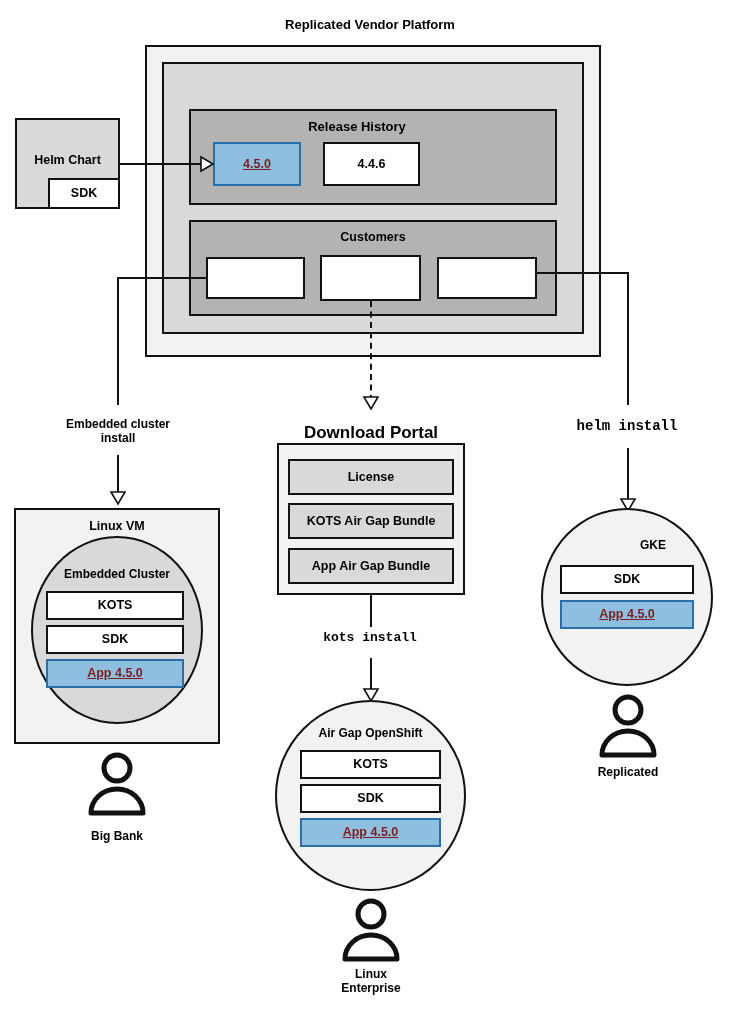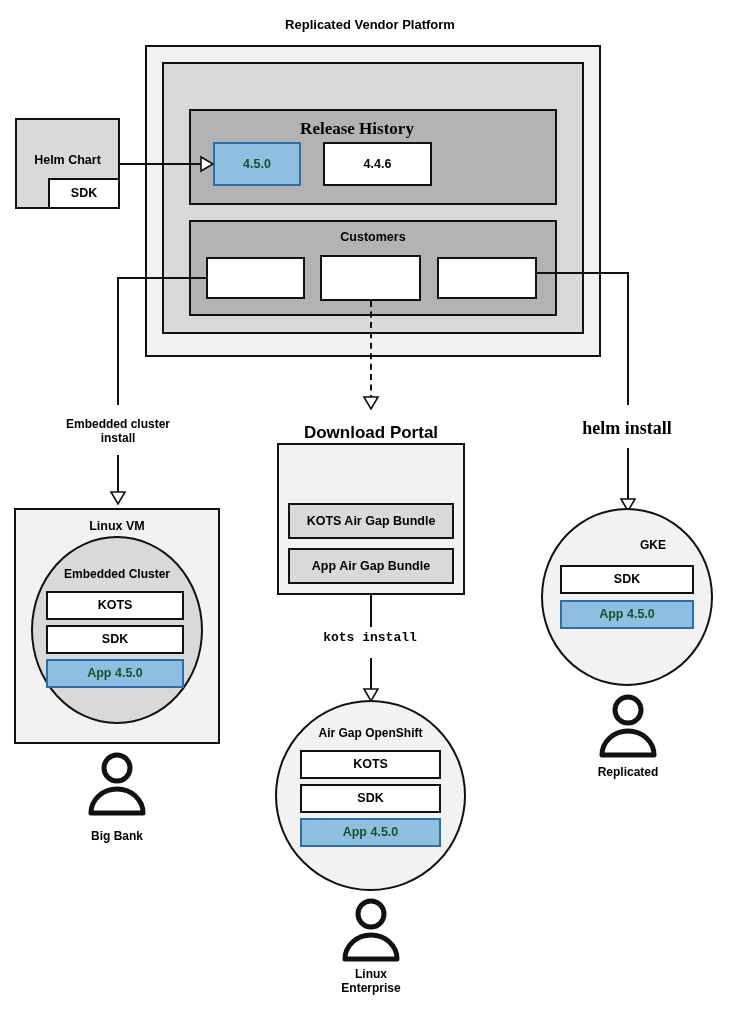--- a/index.html
+++ b/index.html
@@ -47,21 +47,21 @@
   .panel {
     position: absolute;
     box-sizing: border-box;
     border: 2px solid #111111;
   }
 
   .fill-l1 { background: #f2f2f2; }
   .fill-l2 { background: #d9d9d9; }
   .fill-l3 { background: #b3b3b3; }
   .fill-white { background: #ffffff; }
-  .fill-blue { background: #8fbfe0; border-color: #2b6fa8; color: #14532d; }
+  .fill-blue { background: #8fbfe0; border-color: #2b6fa8; color: #7f1d1d; text-decoration: underline; }
 
   
   .ln {
     position: absolute;
     background: #111111;
   }
   .lnv { width: 2px; }
   .lnh { height: 2px; }
   .dash-v {
     position: absolute;
@@ -86,26 +86,26 @@
 
 <div id="canvas">
 
   <div class="lbl" style="left:185px; top:17px; width:370px; font-size:13px;">Replicated Vendor Platform</div>
 
   <div class="panel fill-l1" style="left:145px; top:45px; width:456px; height:312px;"></div>
 
   <div class="panel fill-l2" style="left:162px; top:62px; width:422px; height:272px;"></div>
 
   <div class="panel fill-l3" style="left:189px; top:109px; width:368px; height:96px;"></div>
-  <div class="lbl" style="left:189px; top:119px; width:336px; font-size:17px;font-family:Liberation Serif, serif;">Release History</div>
+  <div class="lbl" style="left:189px; top:119px; width:336px; font-size:13px;">Release History</div>
 
   <div class="box fill-blue" style="left:213px; top:142px; width:88px; height:44px; font-size:12.5px;">
     <span>4.5.0</span>
   </div>
-  <div class="box fill-white" style="left:323px; top:142px; width:109px; height:44px; font-size:12.5px;">
+  <div class="box fill-white" style="left:323px; top:142px; width:97px; height:44px; font-size:12.5px;">
     <span>4.4.6</span>
   </div>
 
   <div class="panel fill-l3" style="left:189px; top:220px; width:368px; height:96px;"></div>
   <div class="lbl" style="left:189px; top:230px; width:368px; font-size:12.5px;">Customers</div>
 
   <div class="box fill-white" style="left:206px; top:257px; width:99px; height:42px; font-size:12.5px;">
     <span></span>
   </div>
   <div class="box fill-white" style="left:320px; top:255px; width:101px; height:46px; font-size:12.5px;">
@@ -139,31 +139,34 @@
   </svg>
 
   <div class="dash-v" style="left:370px; top:301px; height:100px;"></div>
   <svg class="arrow" style="left:363px; top:396px;" width="16" height="16" viewBox="0 0 16 16">
     <path d="M1 1 L8 13 L15 1 Z" fill="#ffffff" stroke="#111111" stroke-width="1.6" stroke-linejoin="miter"></path>
   </svg>
 
   <div class="ln lnh" style="left:537px; top:272px; width:92px;"></div>
   <div class="ln lnv" style="left:627px; top:272px; height:133px;"></div>
 
-  <div class="lbl mono" style="left:547px; top:418px; width:160px; font-size:18px;font-family:Liberation Serif, serif;">helm install</div>
+  <div class="lbl mono" style="left:547px; top:418px; width:160px; font-size:14px;">helm install</div>
 
   <div class="ln lnv" style="left:627px; top:448px; height:58px;"></div>
   <svg class="arrow" style="left:620px; top:498px;" width="16" height="16" viewBox="0 0 16 16">
     <path d="M1 1 L8 13 L15 1 Z" fill="#ffffff" stroke="#111111" stroke-width="1.6" stroke-linejoin="miter"></path>
   </svg>
 
   <div class="lbl" style="left:281px; top:423px; width:180px; font-size:17px;">Download Portal</div>
 
   <div class="panel fill-l1" style="left:277px; top:443px; width:188px; height:152px;"></div>
 
+  <div class="box fill-l2" style="left:288px; top:459px; width:166px; height:36px; font-size:12.5px;">
+    <span>License</span>
+  </div>
   <div class="box fill-l2" style="left:288px; top:548px; width:166px; height:36px; font-size:12.5px;">
     <span>App Air Gap Bundle</span>
   </div>
   <div class="box fill-l2" style="left:288px; top:503px; width:166px; height:36px; font-size:12.5px;">
     <span>KOTS Air Gap Bundle</span>
   </div>
 
   <div class="ln lnv" style="left:370px; top:595px; height:32px;"></div>
   <div class="lbl mono" style="left:290px; top:630px; width:160px; font-size:13px;">kots install</div>
   <div class="ln lnv" style="left:370px; top:658px; height:36px;"></div>

